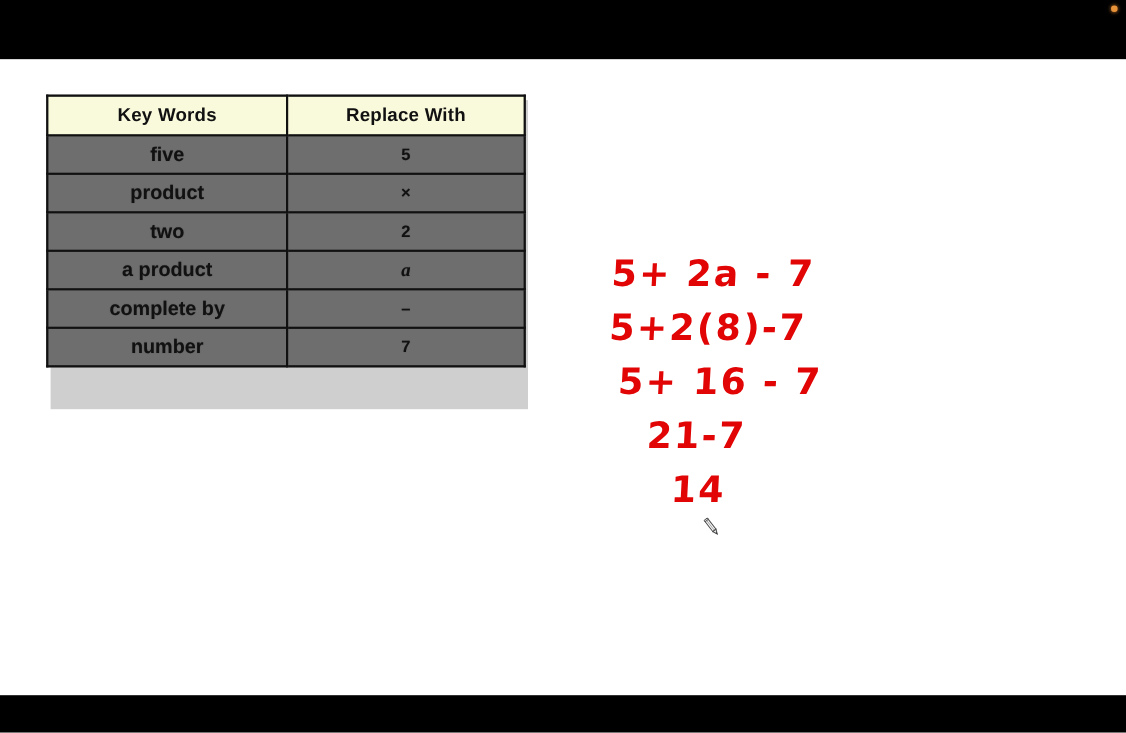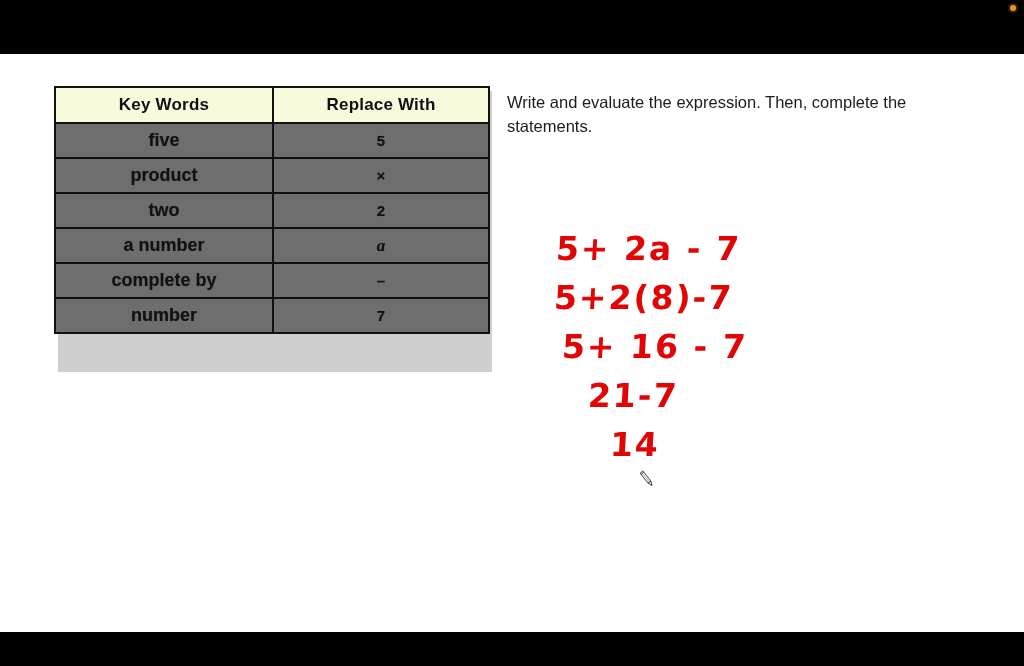--- a/index.html
+++ b/index.html
@@ -52,21 +52,20 @@
     height: 578px;
     background: #ffffff;
   }
 
   
   #keywords-table-wrap {
     position: absolute;
     left: 42px;
     top: 32px;
     width: 434px;
-    margin-left: 12px;
   }
   #keywords-table-shadow {
     position: absolute;
     left: 4px;
     top: 5px;
     width: 434px;
     height: 281px;
     background: #cfcfcf;
   }
   table.keywords {
@@ -189,37 +188,36 @@
           </tr>
           <tr>
             <td class="kw">product</td>
             <td class="repl">×</td>
           </tr>
           <tr>
             <td class="kw">two</td>
             <td class="repl">2</td>
           </tr>
           <tr>
-            <td class="kw">a number</td>
+            <td class="kw">a product</td>
             <td class="repl var">a</td>
           </tr>
           <tr>
             <td class="kw">complete by</td>
             <td class="repl">–</td>
           </tr>
           <tr>
             <td class="kw">number</td>
             <td class="repl">7</td>
           </tr>
         </tbody>
       </table>
     </div>
 
     <div id="prompt">
-      <p>Write and evaluate the expression. Then, complete the statements.</p>
     </div>
 
     <div id="handwriting">
       <div class="hw l1">5+ 2a - 7</div>
       <div class="hw l2">5+2(8)-7</div>
       <div class="hw l3">5+ 16 - 7</div>
       <div class="hw l4">21-7</div>
       <div class="hw l5">14</div>
     </div>
 

